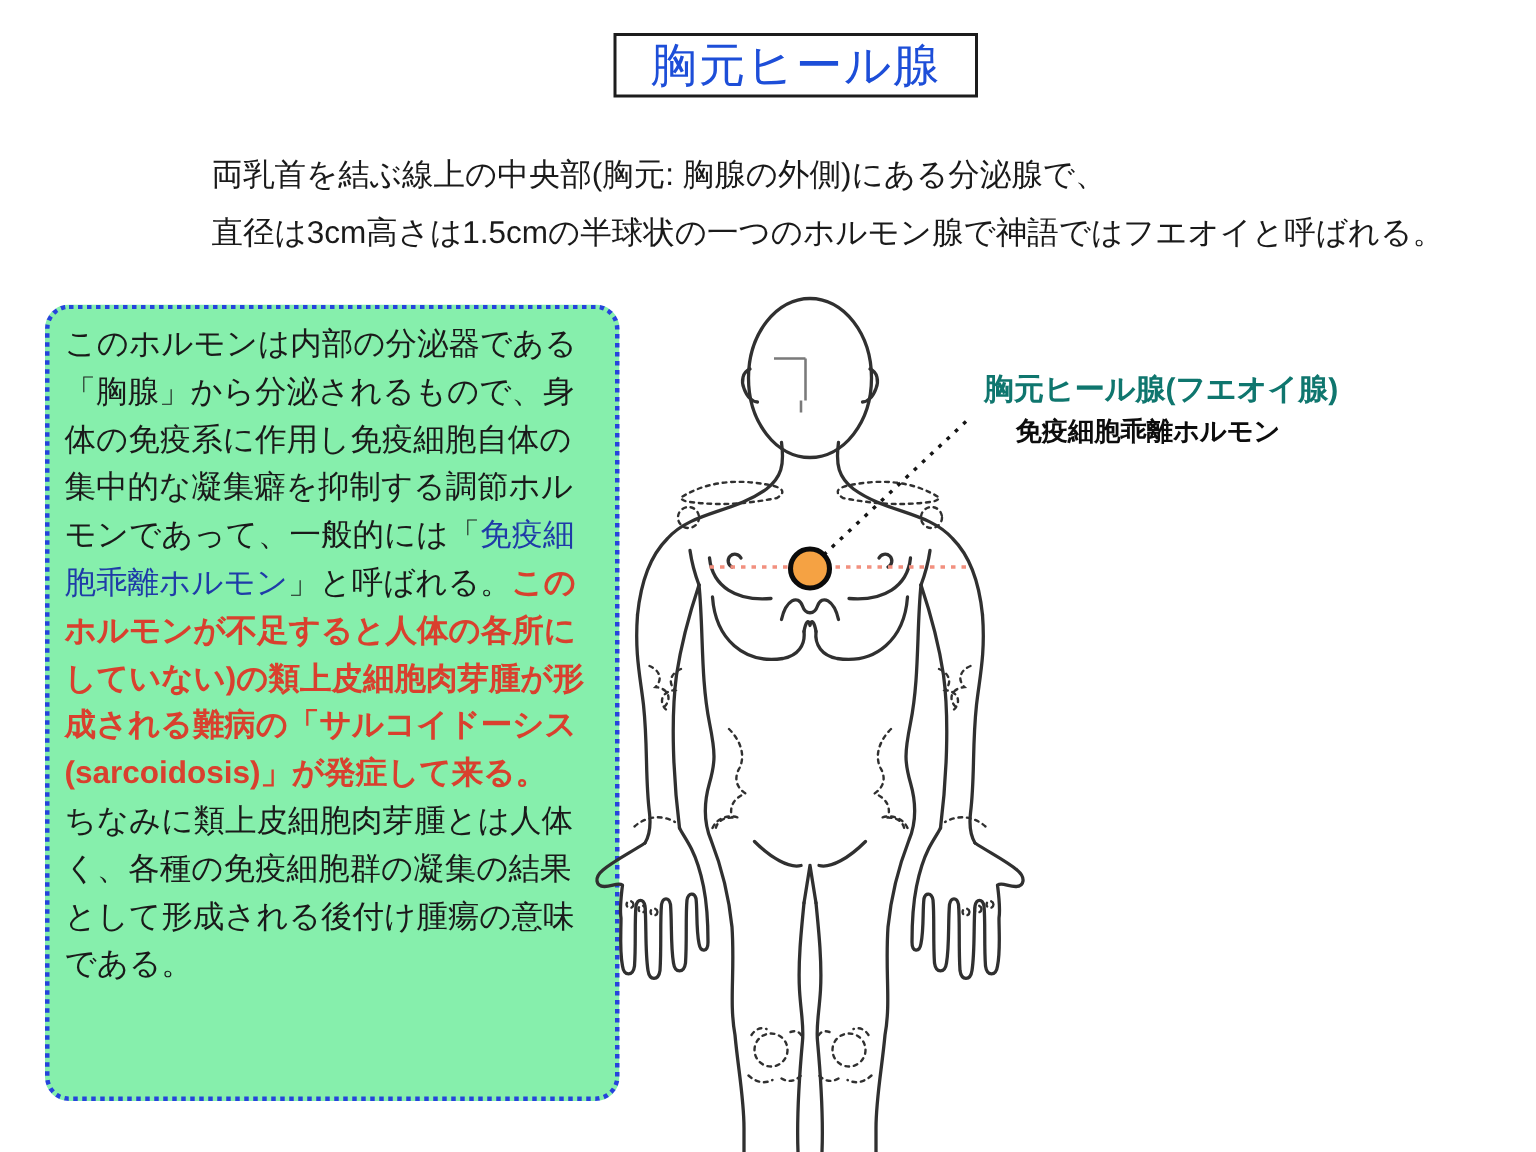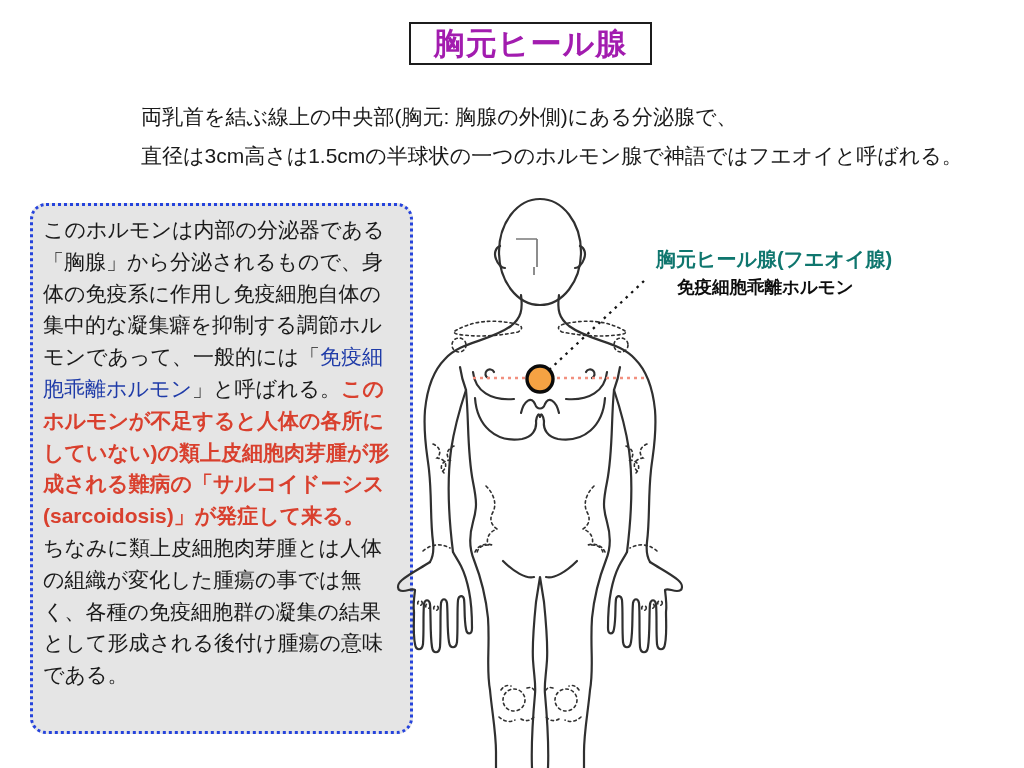--- a/index.html
+++ b/index.html
@@ -6,32 +6,32 @@
   body{
     width:1024px;height:768px;position:relative;overflow:hidden;
     background:#ffffff;
     font-family:"Liberation Sans","DejaVu Sans",sans-serif;
     color:var(--black,#1a1a1a);
   }
   .title-box{
     position:absolute;left:409px;top:22px;width:243px;height:43px;
     border:2px solid #1c1c1c;box-sizing:border-box;
     display:flex;align-items:center;justify-content:center;
-    font-size:31px;font-weight:bold;letter-spacing:1px;color:#a21caf;
+    font-size:31px;font-weight:normal;letter-spacing:1px;color:#1d4ed8;
     background:#fff;
   }
   .intro{
     position:absolute;left:141px;top:97px;
     font-size:21px;line-height:39px;color:var(--black,#1a1a1a);
     white-space:nowrap;
   }
   .info-box{
     position:absolute;left:30px;top:203px;width:383px;height:531px;
     box-sizing:border-box;border:3px dotted var(--boxblue,#2543dc);
-    border-radius:16px;background:#e5e5e5;
+    border-radius:16px;background:#86efac;
     padding:8px 0 0 10px;
   }
   .info-line{
     font-size:21px;line-height:31.8px;white-space:nowrap;
   }
   .seg-k{color:var(--black,#1a1a1a);}
   .seg-b{color:var(--blue,#1f3ba8);font-weight:normal;}
   .seg-r{color:var(--red,#d9402e);font-weight:bold;margin-top:33px;}
   .gland-label{
     position:absolute;left:656px;top:246px;
@@ -61,21 +61,20 @@
       <div class="info-line"><span class="seg-k">「胸腺」から分泌されるもので、身</span></div>
       <div class="info-line"><span class="seg-k">体の免疫系に作用し免疫細胞自体の</span></div>
       <div class="info-line"><span class="seg-k">集中的な凝集癖を抑制する調節ホル</span></div>
       <div class="info-line"><span class="seg-k">モンであって、一般的には「</span><span class="seg-b">免疫細</span></div>
       <div class="info-line"><span class="seg-b">胞乖離ホルモン</span><span class="seg-k">」と呼ばれる。</span><span class="seg-r">この</span></div>
       <div class="info-line"><span class="seg-r">ホルモンが不足すると人体の各所に</span></div>
       <div class="info-line"><span class="seg-r">していない)の類上皮細胞肉芽腫が形</span></div>
       <div class="info-line"><span class="seg-r">成される難病の「サルコイドーシス</span></div>
       <div class="info-line"><span class="seg-r">(sarcoidosis)」が発症して来る。</span></div>
       <div class="info-line"><span class="seg-k">ちなみに類上皮細胞肉芽腫とは人体</span></div>
-      <div class="info-line"><span class="seg-k">の組織が変化した腫瘍の事では無</span></div>
       <div class="info-line"><span class="seg-k">く、各種の免疫細胞群の凝集の結果</span></div>
       <div class="info-line"><span class="seg-k">として形成される後付け腫瘍の意味</span></div>
       <div class="info-line"><span class="seg-k">である。</span></div>
     </div>
 </div>
 
 <div class="gland-label">胸元ヒール腺(フエオイ腺)</div>
 <div class="hormone-label">免疫細胞乖離ホルモン</div>
 
 <svg class="figure" viewBox="0 0 1024 768">

